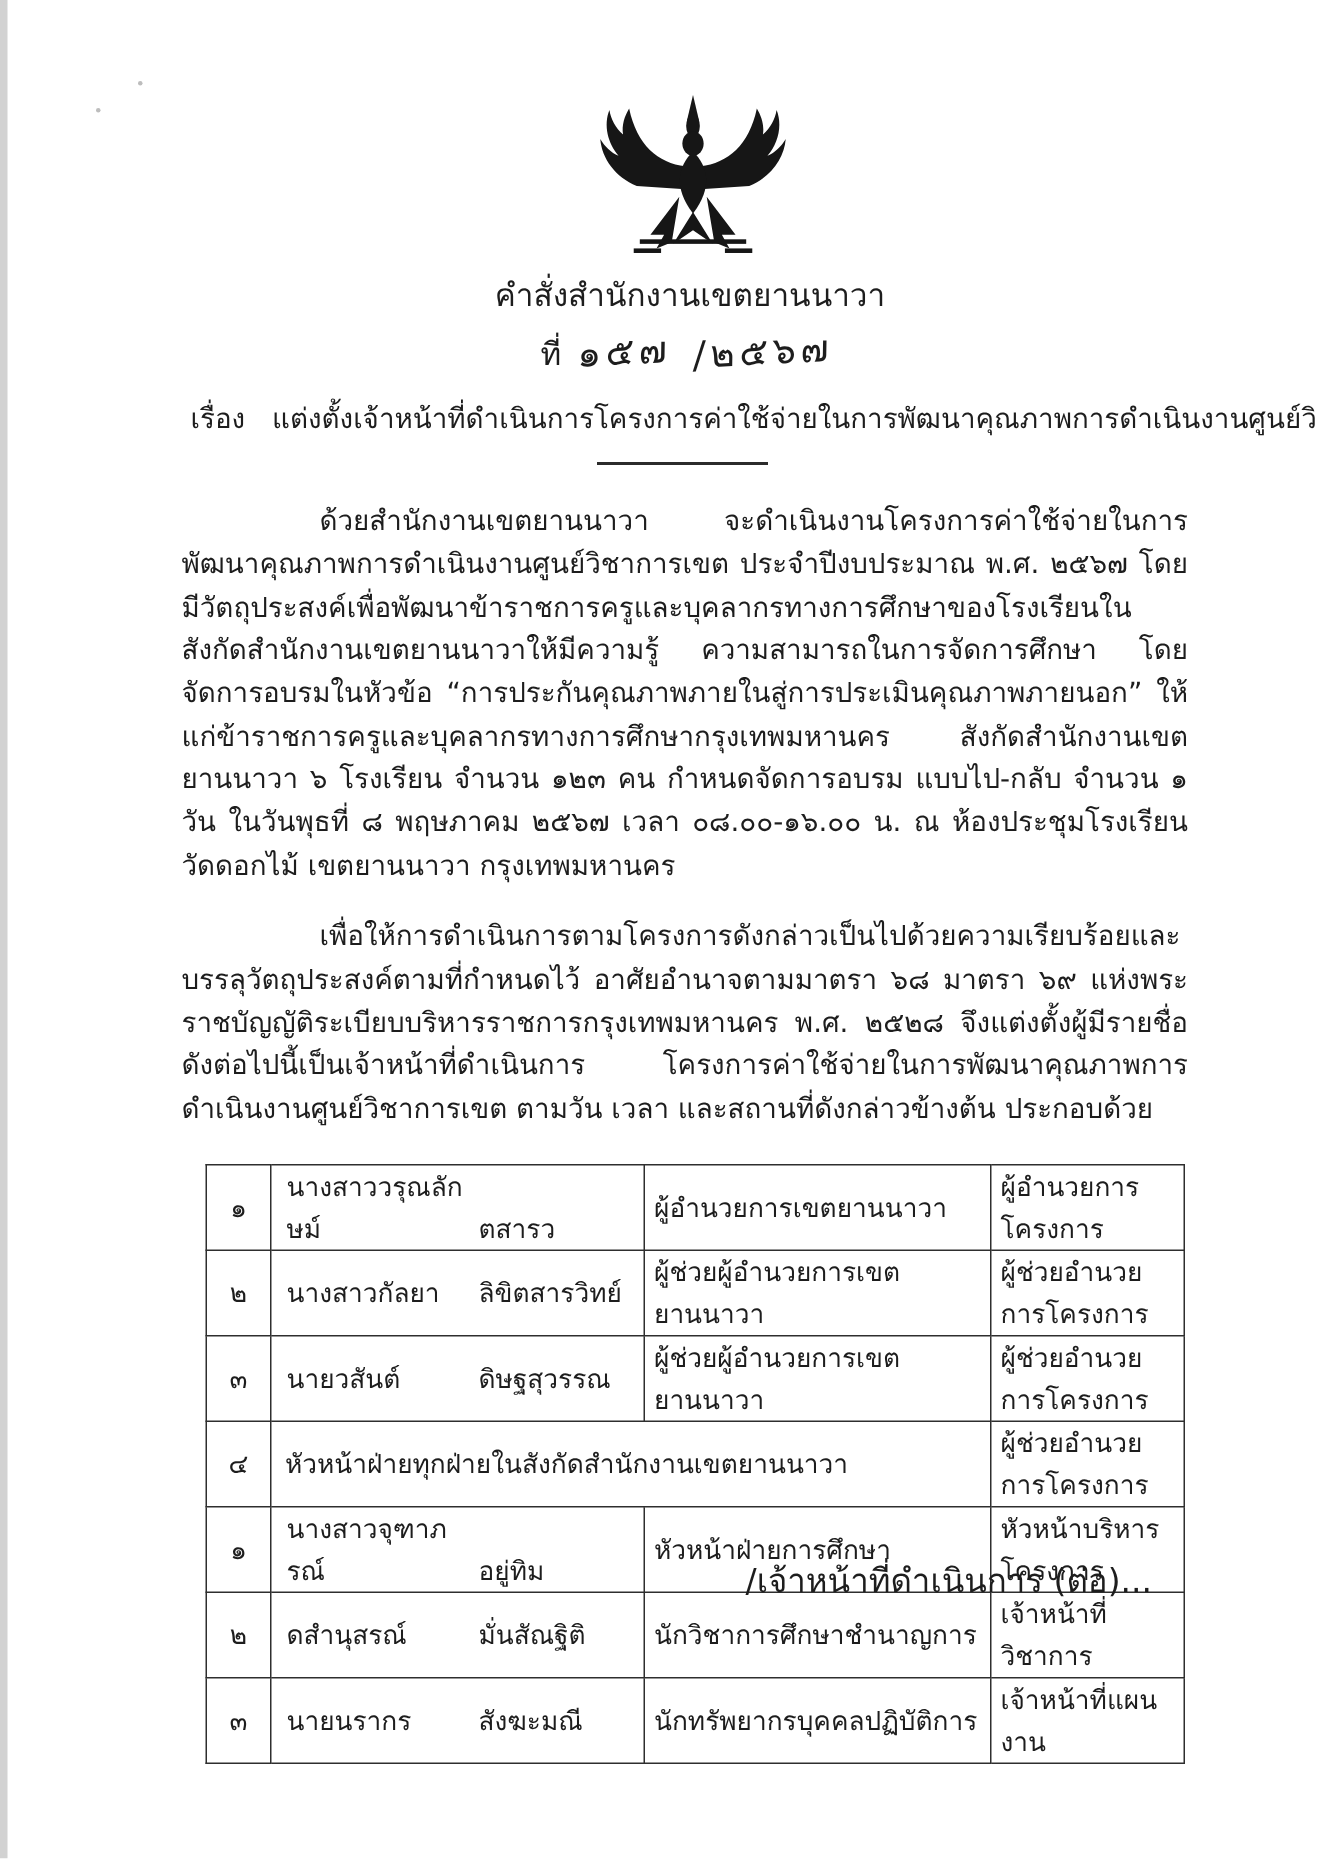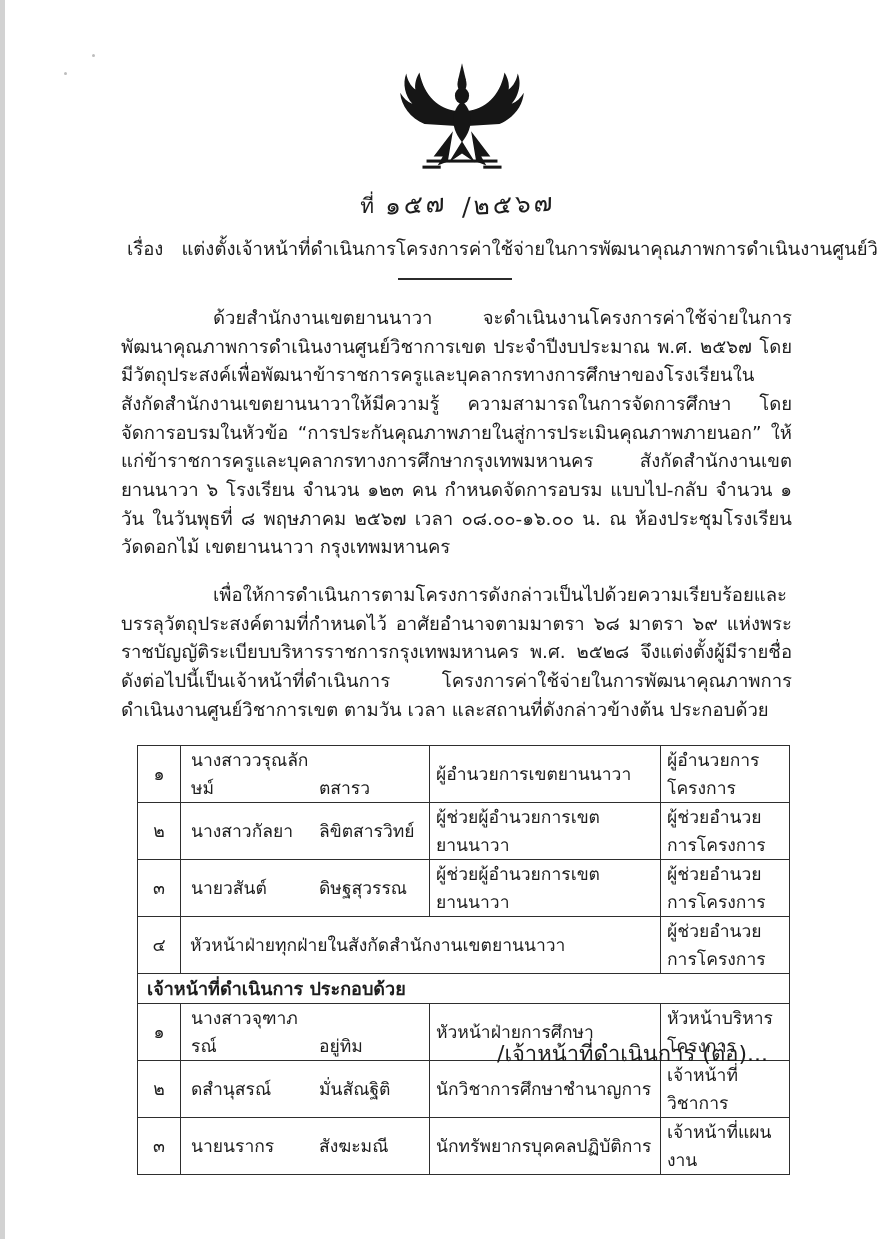--- a/index.html
+++ b/index.html
@@ -111,20 +111,21 @@
       <path d="M66 68 L47 93 L56 93 L51 102 L61 98 Z"></path>
       <path d="M84 68 L103 93 L94 93 L99 102 L89 98 Z"></path>
       <rect x="40" y="96" width="70" height="3"></rect>
       <rect x="36" y="102" width="18" height="3"></rect>
       <rect x="96" y="102" width="18" height="3"></rect>
     </g>
   </svg>
 </div>
 
 <div class="head-block">
+  <div class="doc-title">คำสั่งสำนักงานเขตยานนาวา</div>
   <div class="doc-no">
     <span>ที่</span>
     <span class="hand">๑๕๗</span>
     <span class="hand">/๒๕๖๗</span>
   </div>
 </div>
 
 <div class="subject">
   <span>เรื่อง</span>
   <span>แต่งตั้งเจ้าหน้าที่ดำเนินการโครงการค่าใช้จ่ายในการพัฒนาคุณภาพการดำเนินงานศูนย์วิชาการเขต</span>
@@ -154,23 +155,20 @@
     <td class="c-name"><span class="fn">นายวสันต์</span><span class="ln">ดิษฐสุวรรณ</span></td>
     <td class="c-pos">ผู้ช่วยผู้อำนวยการเขตยานนาวา</td>
     <td class="c-role">ผู้ช่วยอำนวยการโครงการ</td>
   </tr>
   <tr>
     <td class="c-no">๔</td>
     <td colspan="2" style="padding-left:9px;">หัวหน้าฝ่ายทุกฝ่ายในสังกัดสำนักงานเขตยานนาวา</td>
     <td class="c-role">ผู้ช่วยอำนวยการโครงการ</td>
   </tr>
 
-  <tr class="section-row">
-    <td colspan="4">เจ้าหน้าที่ดำเนินการ ประกอบด้วย</td>
-  </tr>
   <tr>
     <td class="c-no">๑</td>
     <td class="c-name"><span class="fn">นางสาวจุฑาภรณ์</span><span class="ln">อยู่ทิม</span></td>
     <td class="c-pos">หัวหน้าฝ่ายการศึกษา</td>
     <td class="c-role">หัวหน้าบริหารโครงการ</td>
   </tr>
   <tr>
     <td class="c-no">๒</td>
     <td class="c-name"><span class="fn">ดสำนุสรณ์</span><span class="ln">มั่นสัณฐิติ</span></td>
     <td class="c-pos">นักวิชาการศึกษาชำนาญการ</td>

